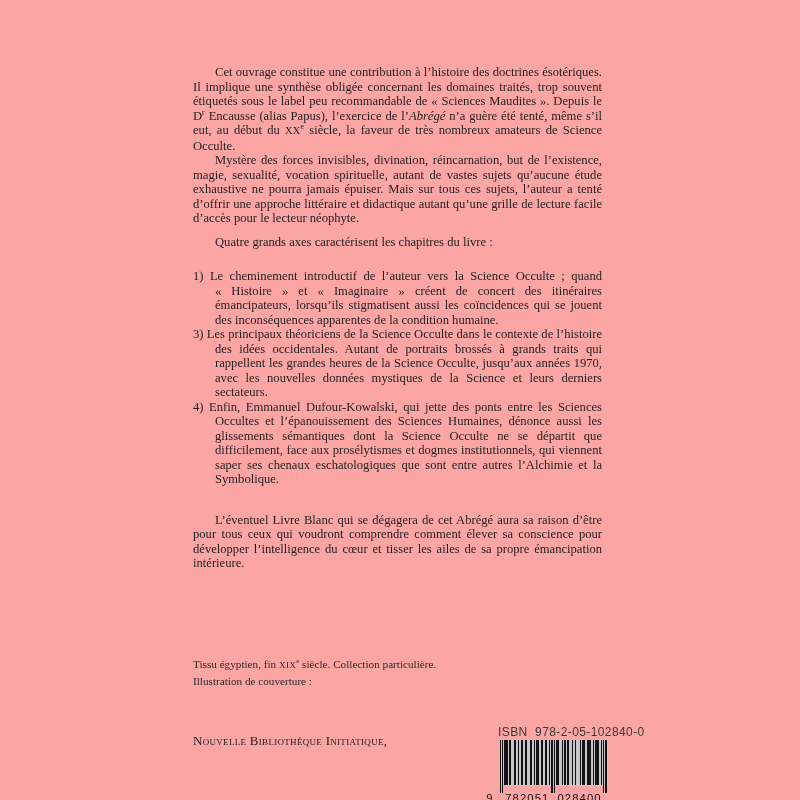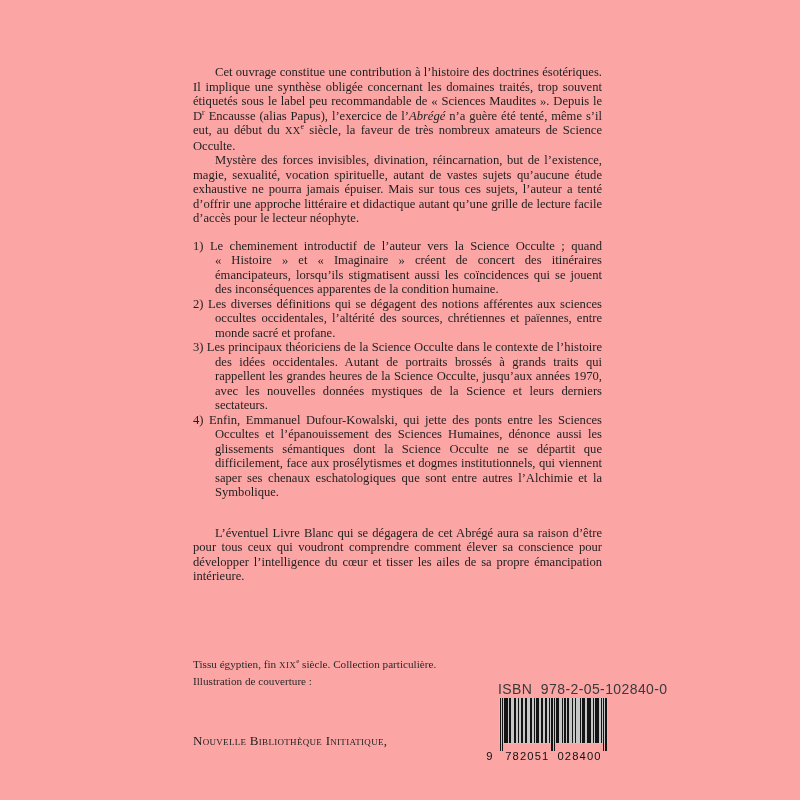--- a/index.html
+++ b/index.html
@@ -37,38 +37,39 @@
     font-variant:small-caps;
     letter-spacing:0.3px;
     color:#222222;
   }
   .barcode-block{
     position:absolute;
     left:486px;top:681px;width:122px;
   }
   .isbn-label{
     font-family:"Liberation Sans","DejaVu Sans",sans-serif;
-    font-size:14px;letter-spacing:0.4px;
+    font-size:12px;letter-spacing:0.4px;
     color:#3a3a3a;
     text-align:center;
     padding-left:12px;
     margin-bottom:1px;
     white-space:nowrap;
+    margin-top:44px;
   }
   .barcode-svg{display:block;}
 </style>
 </head>
 <body>
 
 <div class="page">
   <div class="body-text" id="body">
       <div class="p"><span>Cet ouvrage constitue une contribution à l’histoire des doctrines ésotériques. Il implique une synthèse obligée concernant les domaines traités, trop souvent étiquetés sous le label peu recommandable de «&nbsp;Sciences Maudites&nbsp;». Depuis le D</span><span class="sup">r</span><span> Encausse (alias Papus), l’exercice de l’</span><span class="it">Abrégé</span><span> n’a guère été tenté, même s’il eut, au début du </span><span class="caps">XX</span><span class="sup">e</span><span> siècle, la faveur de très nombreux amateurs de Science Occulte.</span></div>
       <div class="p"><span>Mystère des forces invisibles, divination, réincarnation, but de l’existence, magie, sexualité, vocation spirituelle, autant de vastes sujets qu’aucune étude exhaustive ne pourra jamais épuiser. Mais sur tous ces sujets, l’auteur a tenté d’offrir une approche littéraire et didactique autant qu’une grille de lecture facile d’accès pour le lecteur néophyte.</span></div>
-      <div class="li" style="margin-top: 13px;"><span>1) </span><span>Le cheminement introductif de l’auteur vers la Science Occulte&nbsp;; quand «&nbsp;Histoire&nbsp;» et «&nbsp;Imaginaire&nbsp;» créent de concert des itinéraires émancipateurs, lorsqu’ils stigmatisent aussi les coïncidences qui se jouent des inconséquences apparentes de la condition humaine.</span></div>
-      <div class="li"><span>2) </span><span>Les diverses définitions qui se dégagent des notions afférentes aux sciences occultes occidentales, l’altérité des sources, chrétiennes et païennes, entre monde sacré et profane.</span></div>
+      <div class="p" style="margin-top: 9px;"><span>Quatre grands axes caractérisent les chapitres du livre&nbsp;:</span></div>
+      <div class="li" style="margin-top: 20px;"><span>1) </span><span>Le cheminement introductif de l’auteur vers la Science Occulte&nbsp;; quand «&nbsp;Histoire&nbsp;» et «&nbsp;Imaginaire&nbsp;» créent de concert des itinéraires émancipateurs, lorsqu’ils stigmatisent aussi les coïncidences qui se jouent des inconséquences apparentes de la condition humaine.</span></div>
       <div class="li"><span>3) </span><span>Les principaux théoriciens de la Science Occulte dans le contexte de l’histoire des idées occidentales. Autant de portraits brossés à grands traits qui rappellent les grandes heures de la Science Occulte, jusqu’aux années 1970, avec les nouvelles données mystiques de la Science et leurs derniers sectateurs.</span></div>
       <div class="li"><span>4) </span><span>Enfin, Emmanuel Dufour-Kowalski, qui jette des ponts entre les Sciences Occultes et l’épanouissement des Sciences Humaines, dénonce aussi les glissements sémantiques dont la Science Occulte ne se départit que difficilement, face aux prosélytismes et dogmes institutionnels, qui viennent saper ses chenaux eschatologiques que sont entre autres l’Alchimie et la Symbolique.</span></div>
       <div class="p" style="margin-top: 26px;"><span>L’éventuel Livre Blanc qui se dégagera de cet Abrégé aura sa raison d’être pour tous ceux qui voudront comprendre comment élever sa conscience pour développer l’intelligence du cœur et tisser les ailes de sa propre émancipation intérieure.</span></div>
     </div>
   <div class="credit" id="credit">
       <div><span>Tissu égyptien, fin </span><span class="caps">XIX</span><span class="sup">e</span><span> siècle. Collection particulière.</span></div>
       <div><span>Illustration de couverture&nbsp;:</span></div>
     </div>
   <div class="barcode-block">
     <div class="isbn-label">ISBN&nbsp;&nbsp;978-2-05-102840-0</div>

